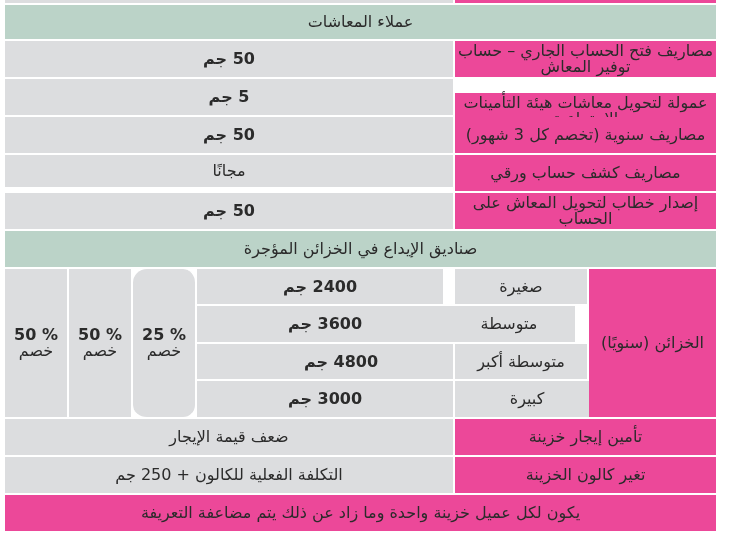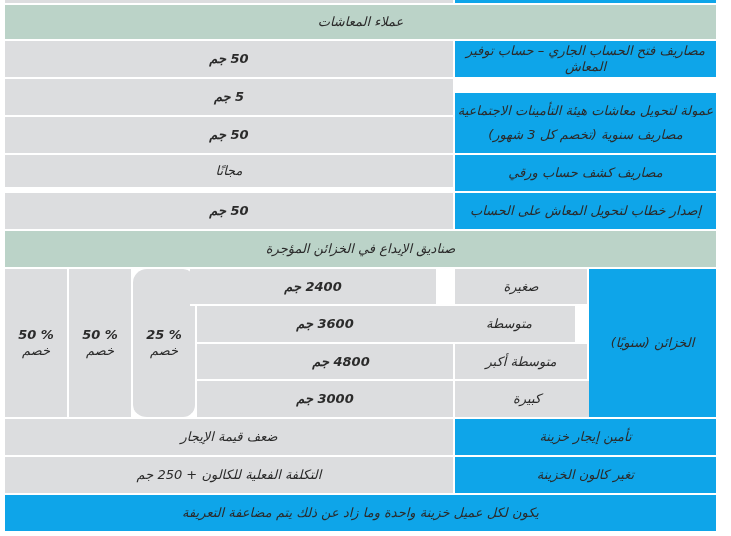--- a/index.html
+++ b/index.html
@@ -21,29 +21,28 @@
       top: 0;
       width: 713px;
     }
     .cell {
       position: absolute;
       box-sizing: border-box;
       display: flex;
       align-items: center;
       justify-content: center;
       text-align: center;
-      font-size: 13px;
+      font-size: 16px;
       line-height: 16px;
       direction: rtl;
       border-right: 2px solid #ffffff;
       border-bottom: 2px solid #ffffff;
-      font-style: italic;
     }
     .light { background: #dcdddf; }
-    .dark  { background: #0ea5e9; }
+    .dark  { background: #ec4899; }
     .green { background: #bbd3c8; }
     .num { font-weight: bold; }
     .two-line { flex-direction: column; justify-content: center; }
     .two-line span { display: block; }
   </style>
 </head>
 <body>
 
 <div class="tbl">
 
@@ -99,21 +98,21 @@
   </div>
   <div class="cell light two-line num" style="left:64px;top:269px;width:64px;height:150px;">
     <span>% 50</span>
     <span style="font-weight:normal;">خصم</span>
   </div>
   <div class="cell light two-line num" style="left:128px;top:269px;width:64px;height:150px;border-radius:14px;">
     <span>% 25</span>
     <span style="font-weight:normal;">خصم</span>
   </div>
 
-  <div class="cell light num" style="left:185px;top:269px;width:248px;height:37px;">
+  <div class="cell light num" style="left:192px;top:269px;width:248px;height:37px;">
     <span>2400 جم</span>
   </div>
   <div class="cell light num" style="left:192px;top:306px;width:258px;height:38px;">
     <span>3600 جم</span>
   </div>
   <div class="cell light num" style="left:192px;top:344px;width:258px;height:37px;padding-left:32px;">
     <span>4800 جم</span>
   </div>
   <div class="cell light num" style="left:192px;top:381px;width:258px;height:38px;">
     <span>3000 جم</span>

